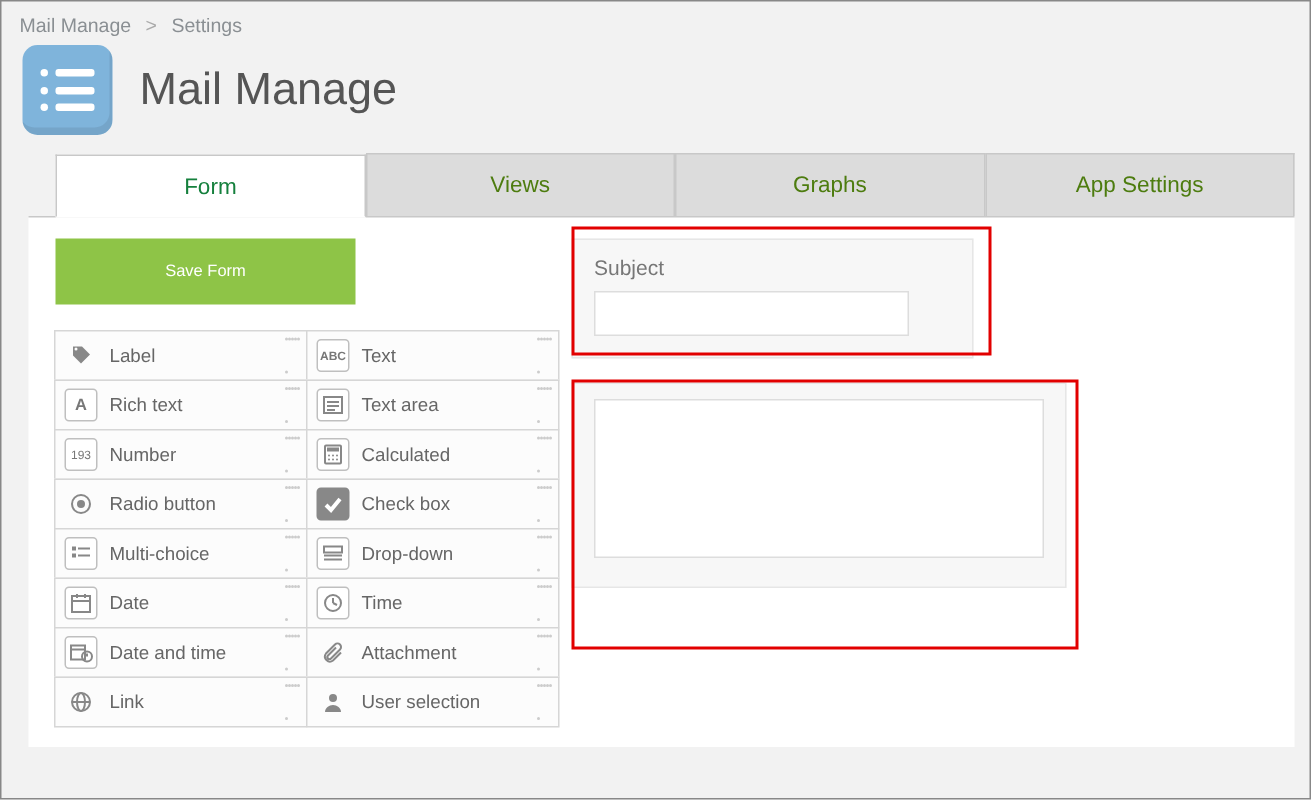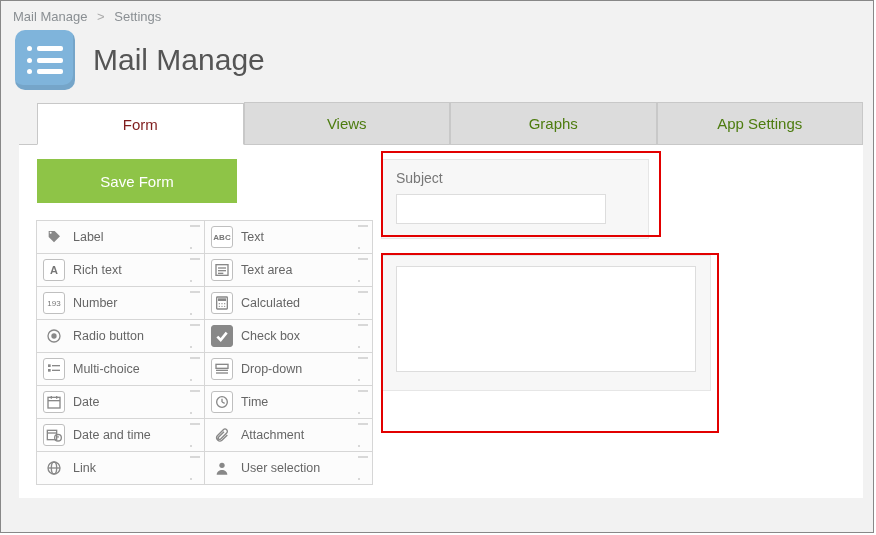--- a/index.html
+++ b/index.html
@@ -64,21 +64,21 @@
     line-height: 42px;
     color:#4d7c0f;
     font-size:15px;
     background: #dcdcdc;
     border:1px solid #c8c8c8;
     border-bottom:none;
     cursor:pointer;
   }
   .tab.active {
     background:#fff;
-    color:#7f1d1d;
+    color:#15803d;
     position:relative;
     z-index:2;
   }
   .content {
     background:#fff;
     margin: 0 10px 0 18px;
     border-top:1px solid #c8c8c8;
     height: 354px;
     display:flex;
     position:relative;
@@ -87,21 +87,21 @@
   .tabs-row .tab.active { border-bottom:1px solid #fff; margin-bottom:-1px;}
   .left-pane {
     width: 362px;
     padding: 14px 10px 0 18px;
   }
   .save-btn {
     width: 200px; height:44px;
     background:#8ec447;
     color:#fff;
     border:none;
-    font-size:15px;
+    font-size:11px;
     cursor:pointer;
     display:block;
     margin-bottom: 18px;
     text-align:center;
   }
   .palette {
     display:grid;
     grid-template-columns: 168px 168px;
     gap: 0;
   }

